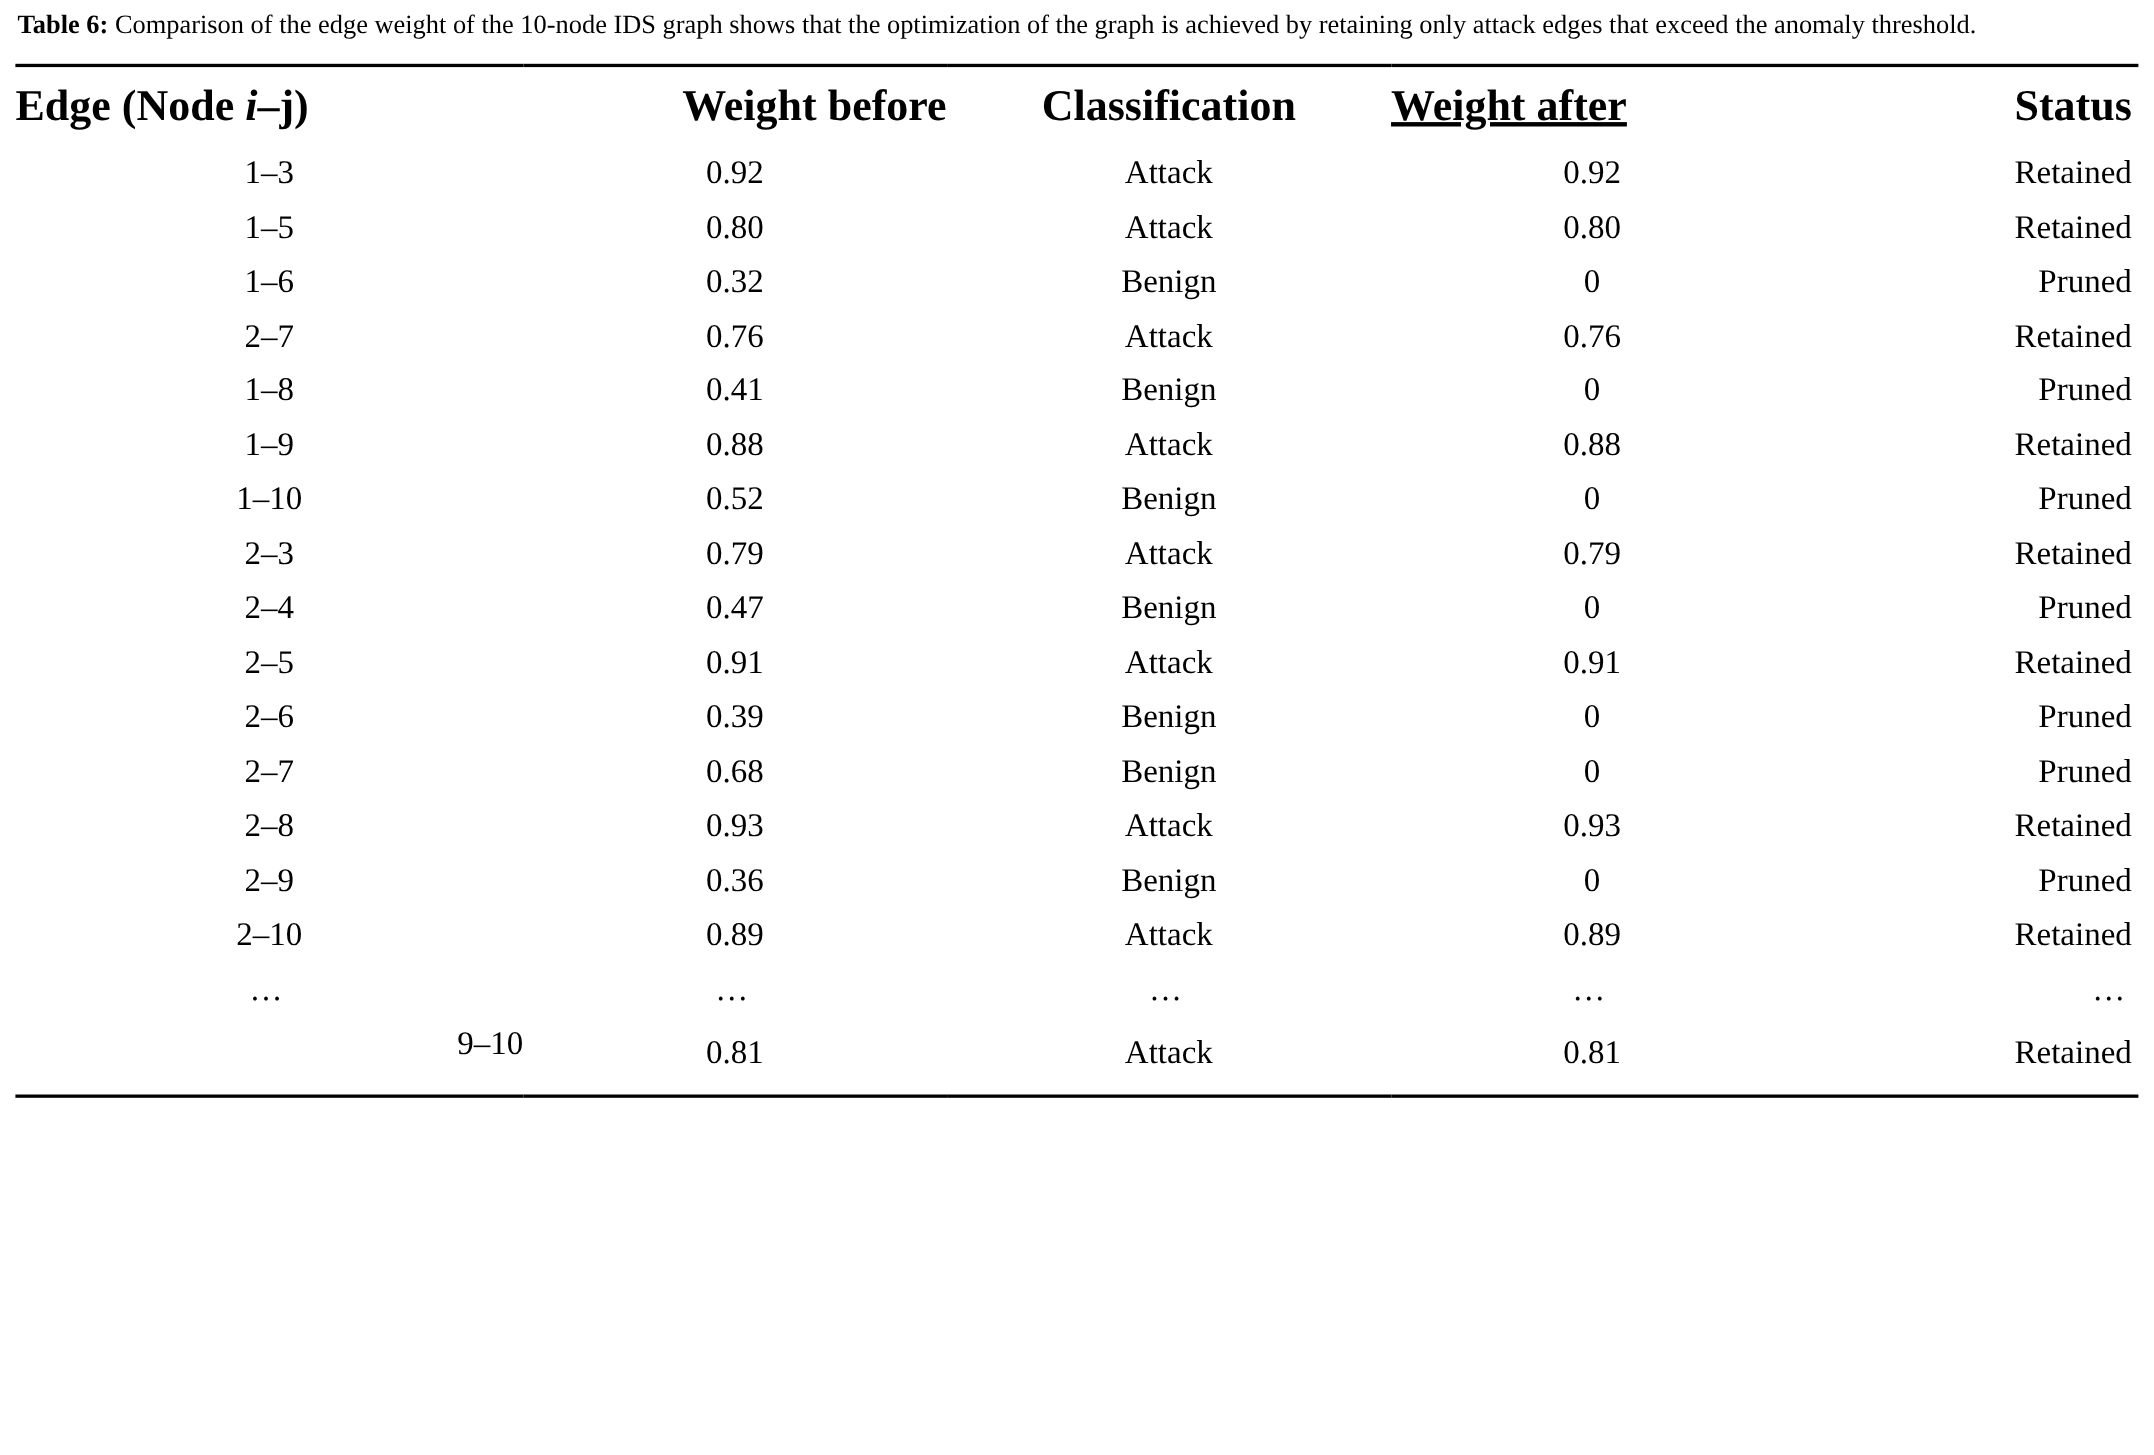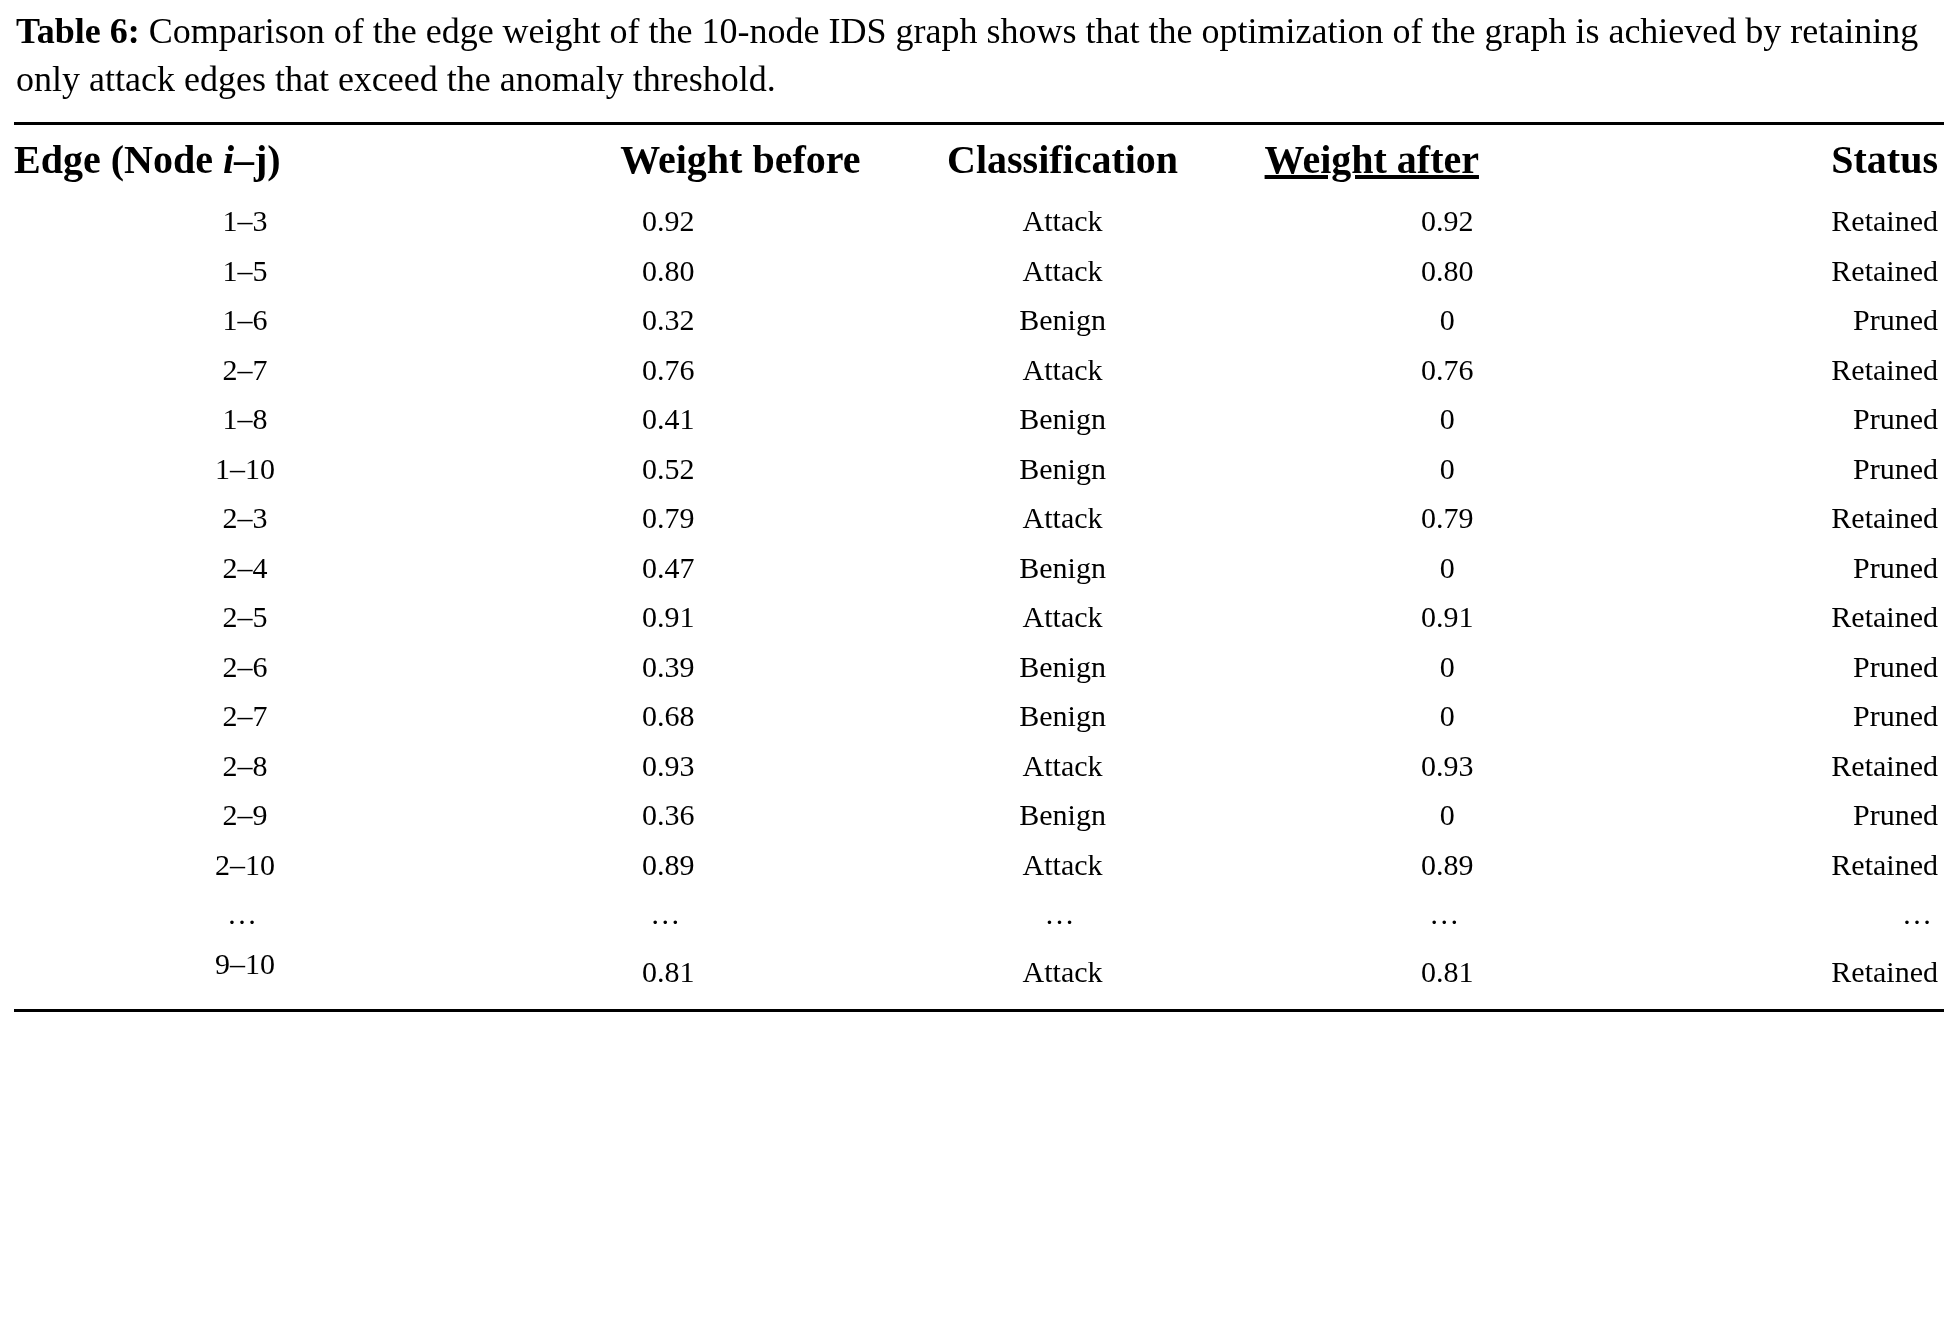--- a/index.html
+++ b/index.html
@@ -14,21 +14,21 @@
     color: #000000;
     -webkit-font-smoothing: antialiased;
   }
   .page {
     box-sizing: border-box;
     width: 1958px;
     height: 1323px;
     padding: 8px 14px 0 14px;
   }
   .caption {
-    font-size: 36px;
+    font-size: 24px;
     line-height: 1.33;
     text-align: left;
     margin: 0 0 18px 0;
     padding: 0 6px 0 2px;
   }
   .caption .cap-label {
     font-weight: bold;
   }
   .caption .cap-text {
     font-weight: normal;
@@ -125,20 +125,27 @@
           <td class="c-status">Retained</td>
         </tr>
         <tr>
           <td class="c-edge">1–8</td>
           <td class="c-wb">0.41</td>
           <td class="c-class">Benign</td>
           <td class="c-wa">0</td>
           <td class="c-status">Pruned</td>
         </tr>
         <tr>
+          <td class="c-edge">1–9</td>
+          <td class="c-wb">0.88</td>
+          <td class="c-class">Attack</td>
+          <td class="c-wa">0.88</td>
+          <td class="c-status">Retained</td>
+        </tr>
+        <tr>
           <td class="c-edge">1–10</td>
           <td class="c-wb">0.52</td>
           <td class="c-class">Benign</td>
           <td class="c-wa">0</td>
           <td class="c-status">Pruned</td>
         </tr>
         <tr>
           <td class="c-edge">2–3</td>
           <td class="c-wb">0.79</td>
           <td class="c-class">Attack</td>
@@ -195,21 +202,21 @@
           <td class="c-status">Retained</td>
         </tr>
         <tr>
           <td class="c-edge dots">…</td>
           <td class="c-wb dots">…</td>
           <td class="c-class dots">…</td>
           <td class="c-wa dots">…</td>
           <td class="c-status dots">…</td>
         </tr>
         <tr>
-          <td class="c-edge" style="padding-bottom: 28px;">9–10</td>
+          <td class="c-edge" style="padding-bottom: 28px; text-align: right;">9–10</td>
           <td class="c-wb" style="padding-bottom: 12px;">0.81</td>
           <td class="c-class" style="padding-bottom: 12px;">Attack</td>
           <td class="c-wa" style="padding-bottom: 12px;">0.81</td>
           <td class="c-status" style="padding-bottom: 12px;">Retained</td>
         </tr>
         <tr>
           <td colspan="5" class="rule-bot" style="padding: 0px;"></td>
         </tr>
       </tbody>
   </table>

